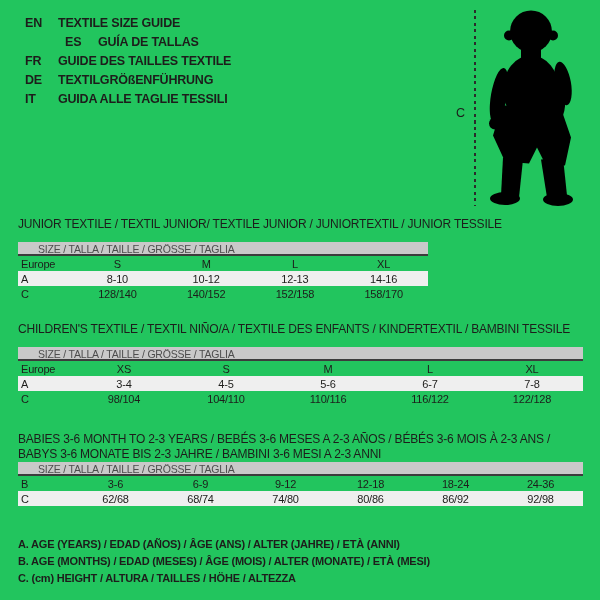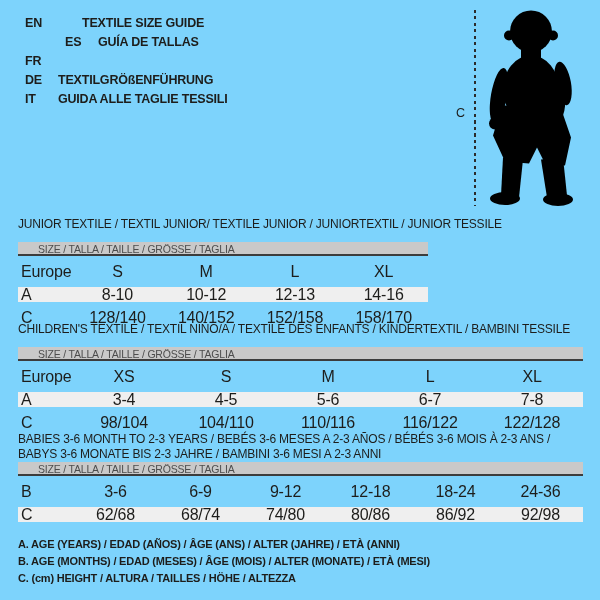--- a/index.html
+++ b/index.html
@@ -1,63 +1,64 @@
 <!DOCTYPE html>
 <html><head>
 <meta charset="utf-8">
 <style>
   html,body{margin:0;padding:0;background:#fff;}
   .page{
-    position:relative;width:600px;height:600px;background:#7dd3fc;overflow:hidden;
+    position:relative;width:600px;height:600px;background:#22c55e;overflow:hidden;
     font-family:"Liberation Sans",sans-serif;color:#1d1d1b;letter-spacing:-0.2px;
   }
   
   .lang-list{position:absolute;left:25px;top:13px;}
   .lang-row{display:flex;height:19px;align-items:center;font-weight:700;font-size:12.5px;}
   .lang-code{width:33px;flex:0 0 33px;}
   .lang-title{white-space:nowrap;}
   
   .measure-line{position:absolute;left:474px;top:10px;width:2px;height:196px;
     background:repeating-linear-gradient(to bottom,#2b2b2b 0 3px,transparent 3px 6.5px);}
   .measure-label{position:absolute;left:456px;top:106px;font-size:12.5px;font-weight:400;}
   .baby-svg{position:absolute;left:485px;top:7px;width:93px;height:200px;}
   
   .tbl-title{position:absolute;font-size:12px;font-weight:400;line-height:15px;white-space:nowrap;}
   .tbl-title.wrap{white-space:normal;width:555px;}
   .size-table{position:absolute;left:18px;}
   .size-bar{height:14px;background:#c9c9c9;border-bottom:2px solid #3c3c3c;
     color:#4d4d4d;font-size:10.5px;line-height:14px;padding-left:20px;box-sizing:border-box;
     white-space:nowrap;overflow:hidden;}
-  .trow{display:flex;height:15px;align-items:center;font-size:16px;margin-top:8px;}
+  .trow{display:flex;height:15px;align-items:center;font-size:11px;}
   .trow.alt{background:#efefef;}
   .cell{flex:1 1 0;text-align:center;white-space:nowrap;}
   .cell.label{flex:0 0 55px;text-align:left;padding-left:3px;box-sizing:border-box;}
   .t1{width:410px;top:242px;} .t1t{left:18px;top:217px;}
   .t2{width:565px;top:347px;} .t2t{left:18px;top:322px;}
   .t3{width:565px;top:462px;} .t3t{left:18px;top:432px;}
   
   .footnotes{position:absolute;left:18px;top:536px;}
   .footnote{height:17px;line-height:17px;font-size:11px;font-weight:700;white-space:nowrap;}
 </style>
 </head>
 <body>
 
 <div class="page">
 
   <div class="lang-list">
       <div class="lang-row">
         <div class="lang-code" style="display: inline-block;">EN</div>
-        <div class="lang-title" style="display: inline-block; margin-left: 24px;">TEXTILE SIZE GUIDE</div>
+        <div class="lang-title" style="display: inline-block;">TEXTILE SIZE GUIDE</div>
       </div>
       <div class="lang-row">
         <div class="lang-code" style="display: inline-block; padding-left: 40px;">ES</div>
         <div class="lang-title" style="display: inline-block;">GUÍA DE TALLAS</div>
       </div>
       <div class="lang-row">
         <div class="lang-code" style="display: inline-block;">FR</div>
+        <div class="lang-title" style="display: inline-block;">GUIDE DES TAILLES TEXTILE</div>
       </div>
       <div class="lang-row">
         <div class="lang-code" style="display: inline-block;">DE</div>
         <div class="lang-title" style="display: inline-block;">TEXTILGRÖßENFÜHRUNG</div>
       </div>
       <div class="lang-row">
         <div class="lang-code" style="display: inline-block;">IT</div>
         <div class="lang-title" style="display: inline-block;">GUIDA ALLE TAGLIE TESSILI</div>
       </div>
     </div>

